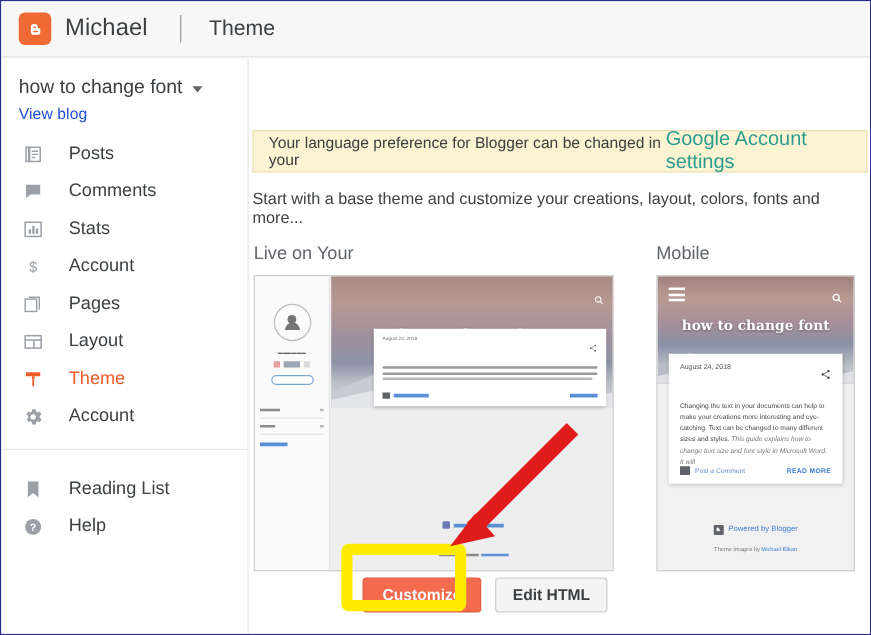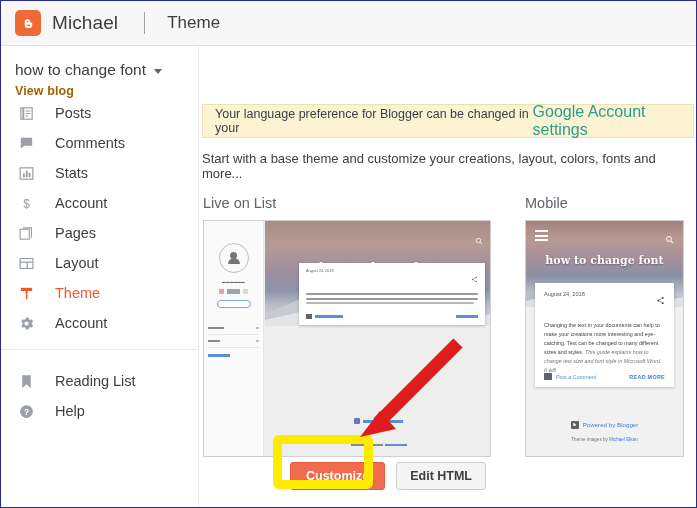--- a/index.html
+++ b/index.html
@@ -58,25 +58,25 @@
   .blogname {
     font-size: 15.5px; color: #3c4043;
   }
   .caret {
     width: 0; height: 0; margin-left: 8px; margin-top: 3px;
     border-left: 4.5px solid transparent;
     border-right: 4.5px solid transparent;
     border-top: 5px solid #5f6368;
   }
   .viewblog {
-    display: block; font-size: 12.5px; font-weight: bold;
-    color: #a16207; text-decoration: none;
+    display: block; font-size: 12.5px; font-weight: normal;
+    color: #1d4ed8; text-decoration: none;
     padding: 5px 0 0 14px; letter-spacing: .1px;
   }
-  .navlist { margin-top: 0; }
+  .navlist { margin-top: 10px; }
   .navitem {
     display: flex; align-items: center;
     height: 30px; padding-left: 14px; cursor: default;
   }
   .navicon {
     width: 22px; height: 22px; flex: none;
     display: flex; align-items: center; justify-content: center;
   }
   .navlabel {
     margin-left: 18px; font-size: 14.5px; color: #3c4043;
@@ -448,21 +448,21 @@
     <div class="notice">
       <span class="notice-text">Your language preference for Blogger can be changed in your </span>
         <a class="notice-link" href="#">Google Account settings</a>
     </div>
 
     <div class="subtitle">Start with a base theme and customize your creations, layout, colors, fonts and more...</div>
 
     <div class="previews">
 
       <div class="desktop-col">
-        <div class="prev-head">Live on List</div>
+        <div class="prev-head">Live on Your</div>
 
         <div class="desk-frame">
 
           <div class="desk-side">
             <div class="avatar-ring">
               <div style="display:flex;flex-direction:column;align-items:center;">
                 <div class="av-dot"></div>
                   <div class="av-body"></div>
               </div>
             </div>

